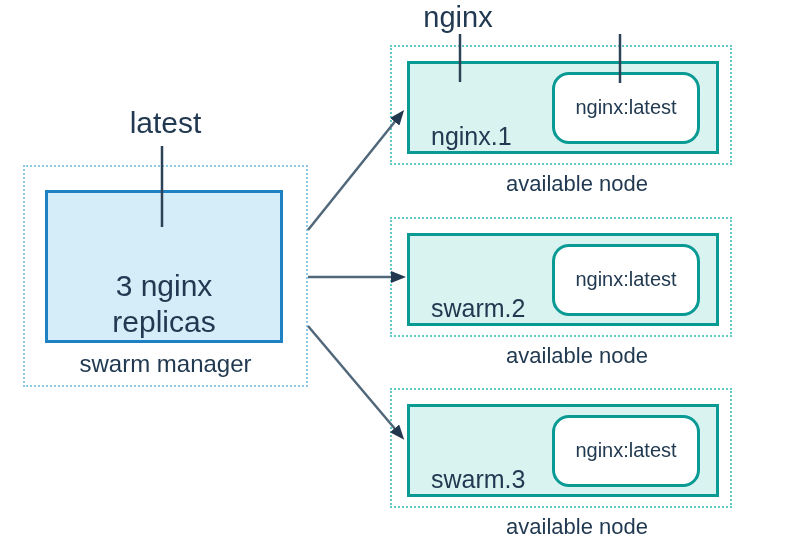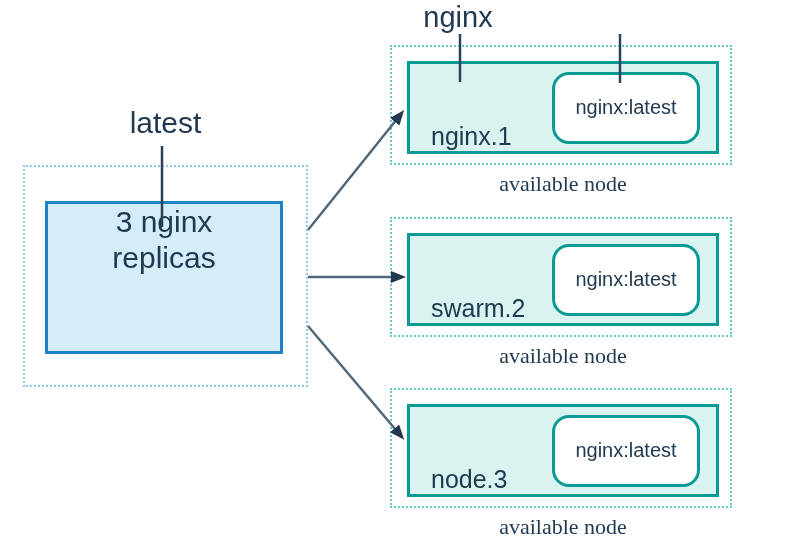--- a/index.html
+++ b/index.html
@@ -41,25 +41,25 @@
 
   
   .manager-group {
     position: absolute;
     left: 23px; top: 165px;
     width: 285px; height: 222px;
     border: 2px dotted var(--manager_dotted);
   }
   .manager-box {
     position: absolute;
-    left: 20px; top: 34px;
+    left: 20px; top: 23px;
     width: 238px; height: 153px;
     background: var(--manager_fill);
     border: 3px solid var(--manager_border);
-    display: flex; align-items: flex-start; justify-content: center;
+    display: flex; align-items: flex-end; justify-content: center;
   }
   .manager-title {
     font-size: 30px;
     line-height: 36px;
     text-align: center;
     white-space: pre-line;
   }
   .manager-caption {
     position: absolute;
     left: 0; top: 183px; width: 100%;
@@ -102,24 +102,23 @@
     transform: translateY(-50%);
     width: 148px; height: 72px;
     background: var(--container_fill);
     border: 3px solid var(--node_border);
     border-radius: 17px;
     display: flex; align-items: center; justify-content: center;
   }
   .container-name { font-size: 20px; }
   .node-caption {
     position: absolute;
-    left: 2px; top: 126px; width: 100%;
+    left: 16px; top: 126px; width: 100%;
     text-align: center;
     font-size: 22px;
-    font-family: Liberation Serif, serif;
   }
 
   .overlay {
     position: absolute;
     left: 0; top: 0;
     width: 800px; height: 552px;
     pointer-events: none;
     z-index: 5;
   }
   .pointer-line { stroke: var(--pointer_line); stroke-width: 2.5; }
@@ -132,20 +131,21 @@
 <div class="stage">
 
   <div class="lbl lbl-service">latest</div>
   <div class="lbl lbl-task">nginx</div>
 
   <div class="manager-group">
     <div class="manager-box">
       <div class="manager-title">3 nginx
 replicas</div>
     </div>
+    <div class="manager-caption">swarm manager</div>
   </div>
 
   <div class="node-group node-1">
     <div class="node-dotted">
       <div class="task-box">
         <span class="task-name">nginx.1</span>
         <div class="container-box">
           <span class="container-name">nginx:latest</span>
         </div>
       </div>
@@ -161,21 +161,21 @@
           <span class="container-name">nginx:latest</span>
         </div>
       </div>
     </div>
     <div class="node-caption">available node</div>
   </div>
 
   <div class="node-group node-3">
     <div class="node-dotted">
       <div class="task-box">
-        <span class="task-name">node.3</span>
+        <span class="task-name">swarm.3</span>
         <div class="container-box">
           <span class="container-name">nginx:latest</span>
         </div>
       </div>
     </div>
     <div class="node-caption">available node</div>
   </div>
 
   <svg class="overlay" viewBox="0 0 800 552">
     <defs>

